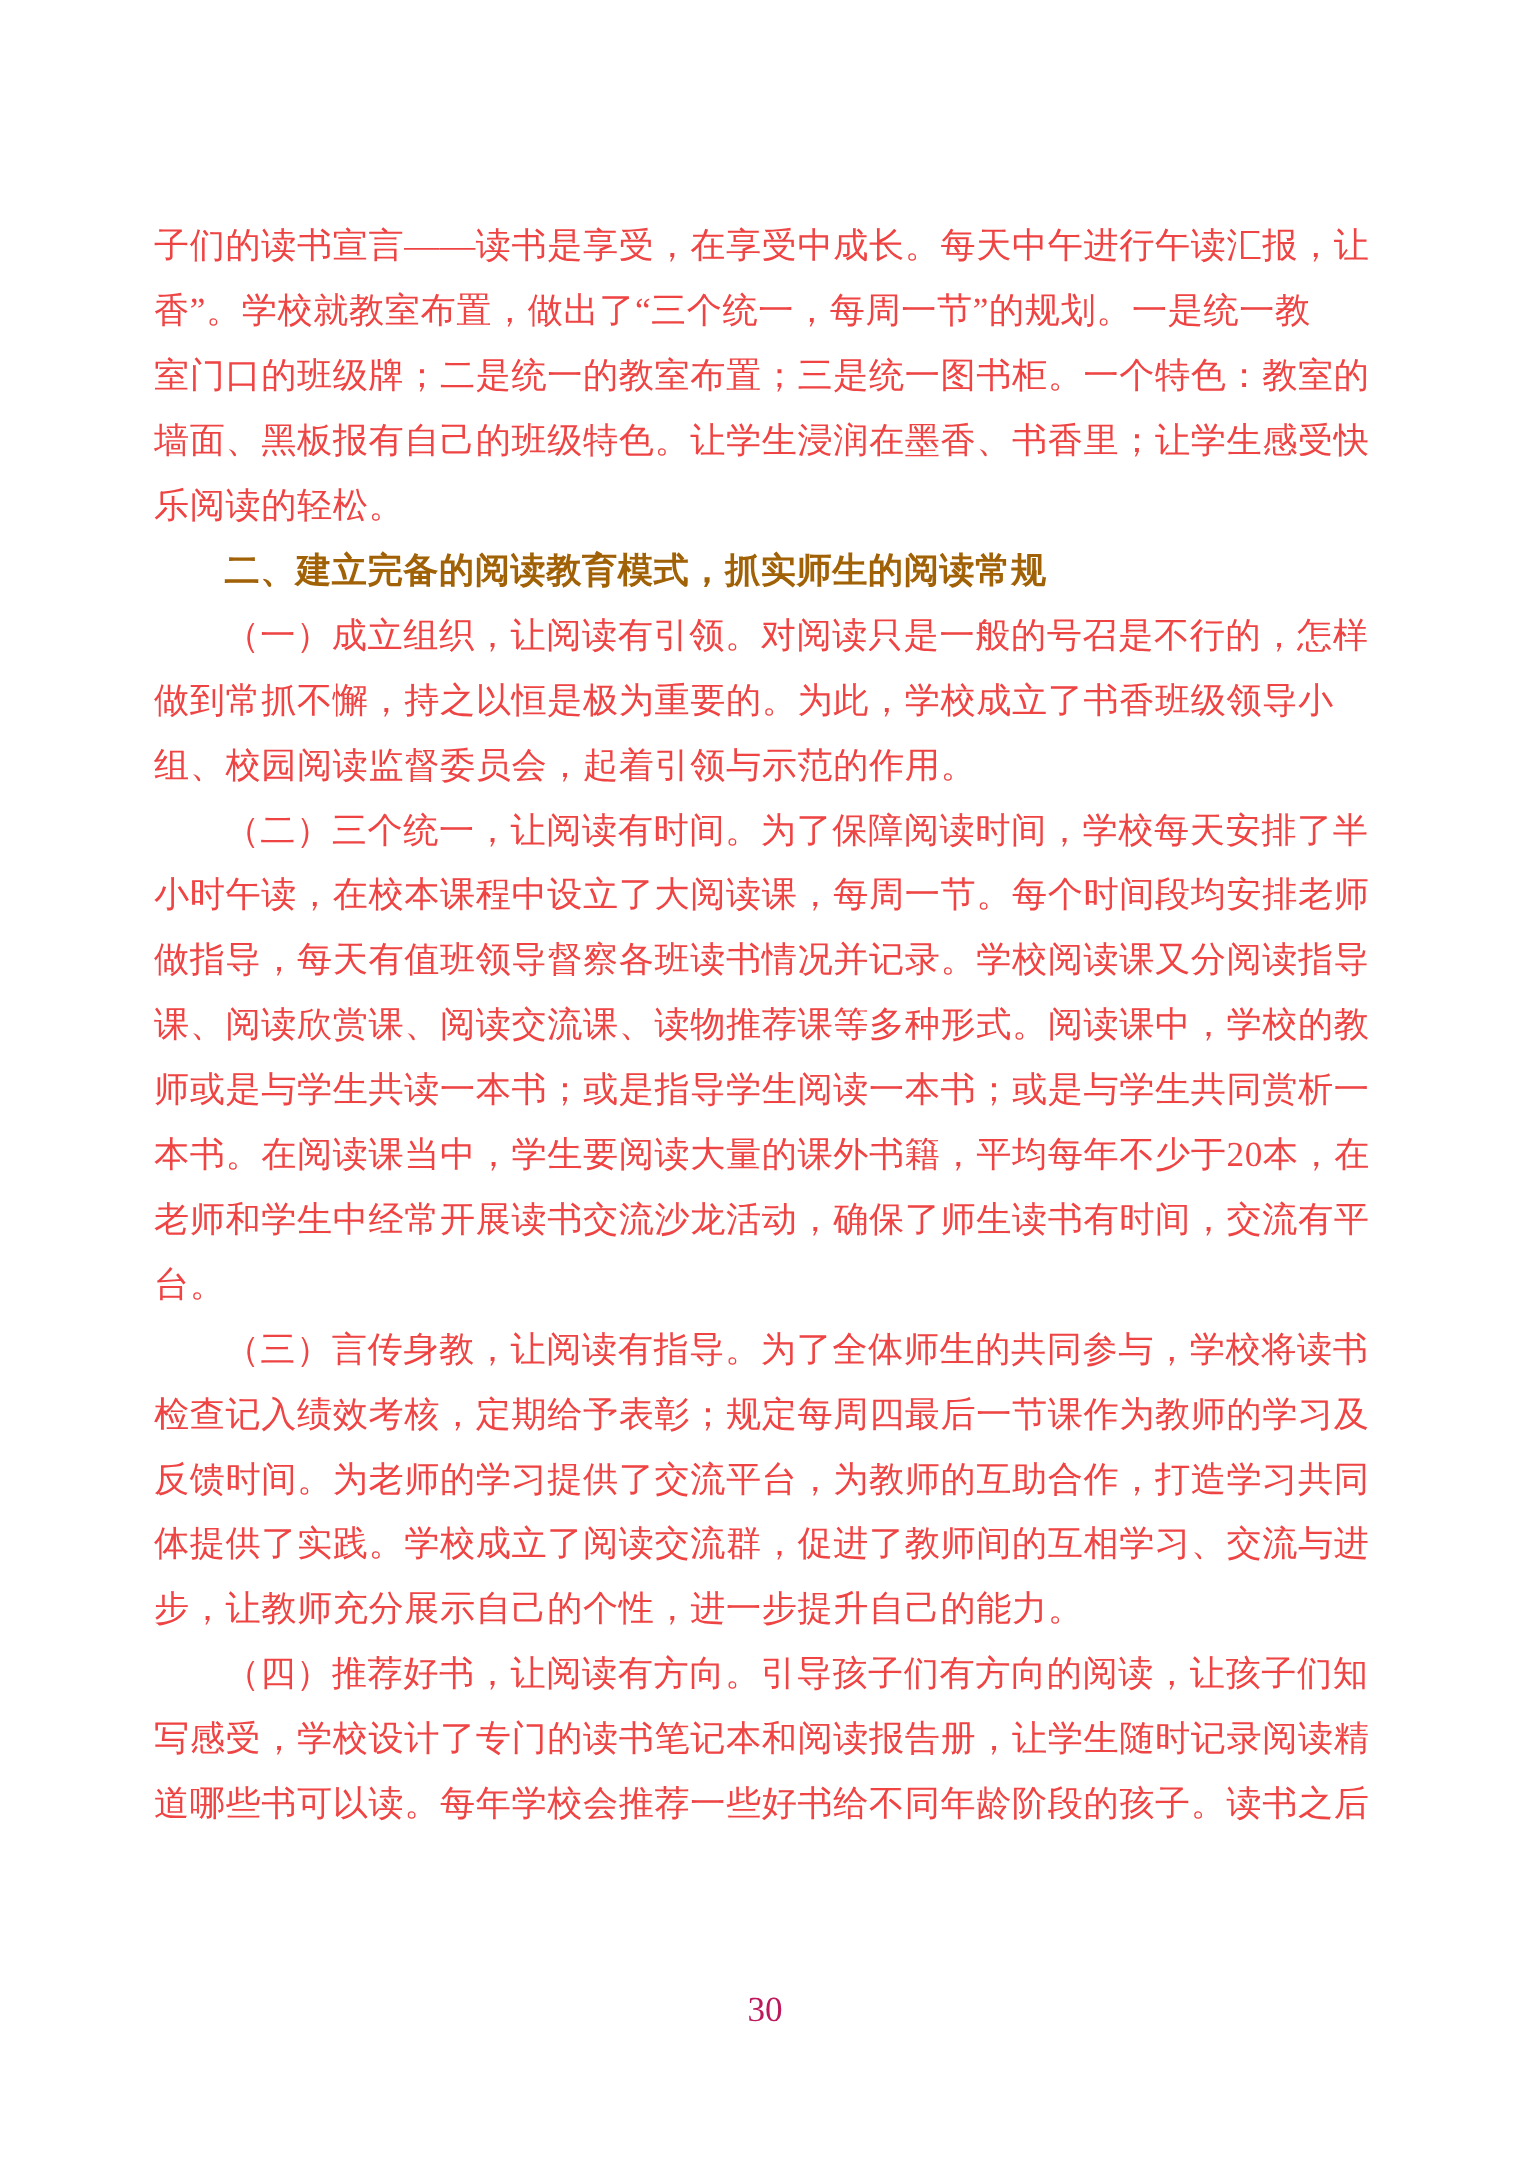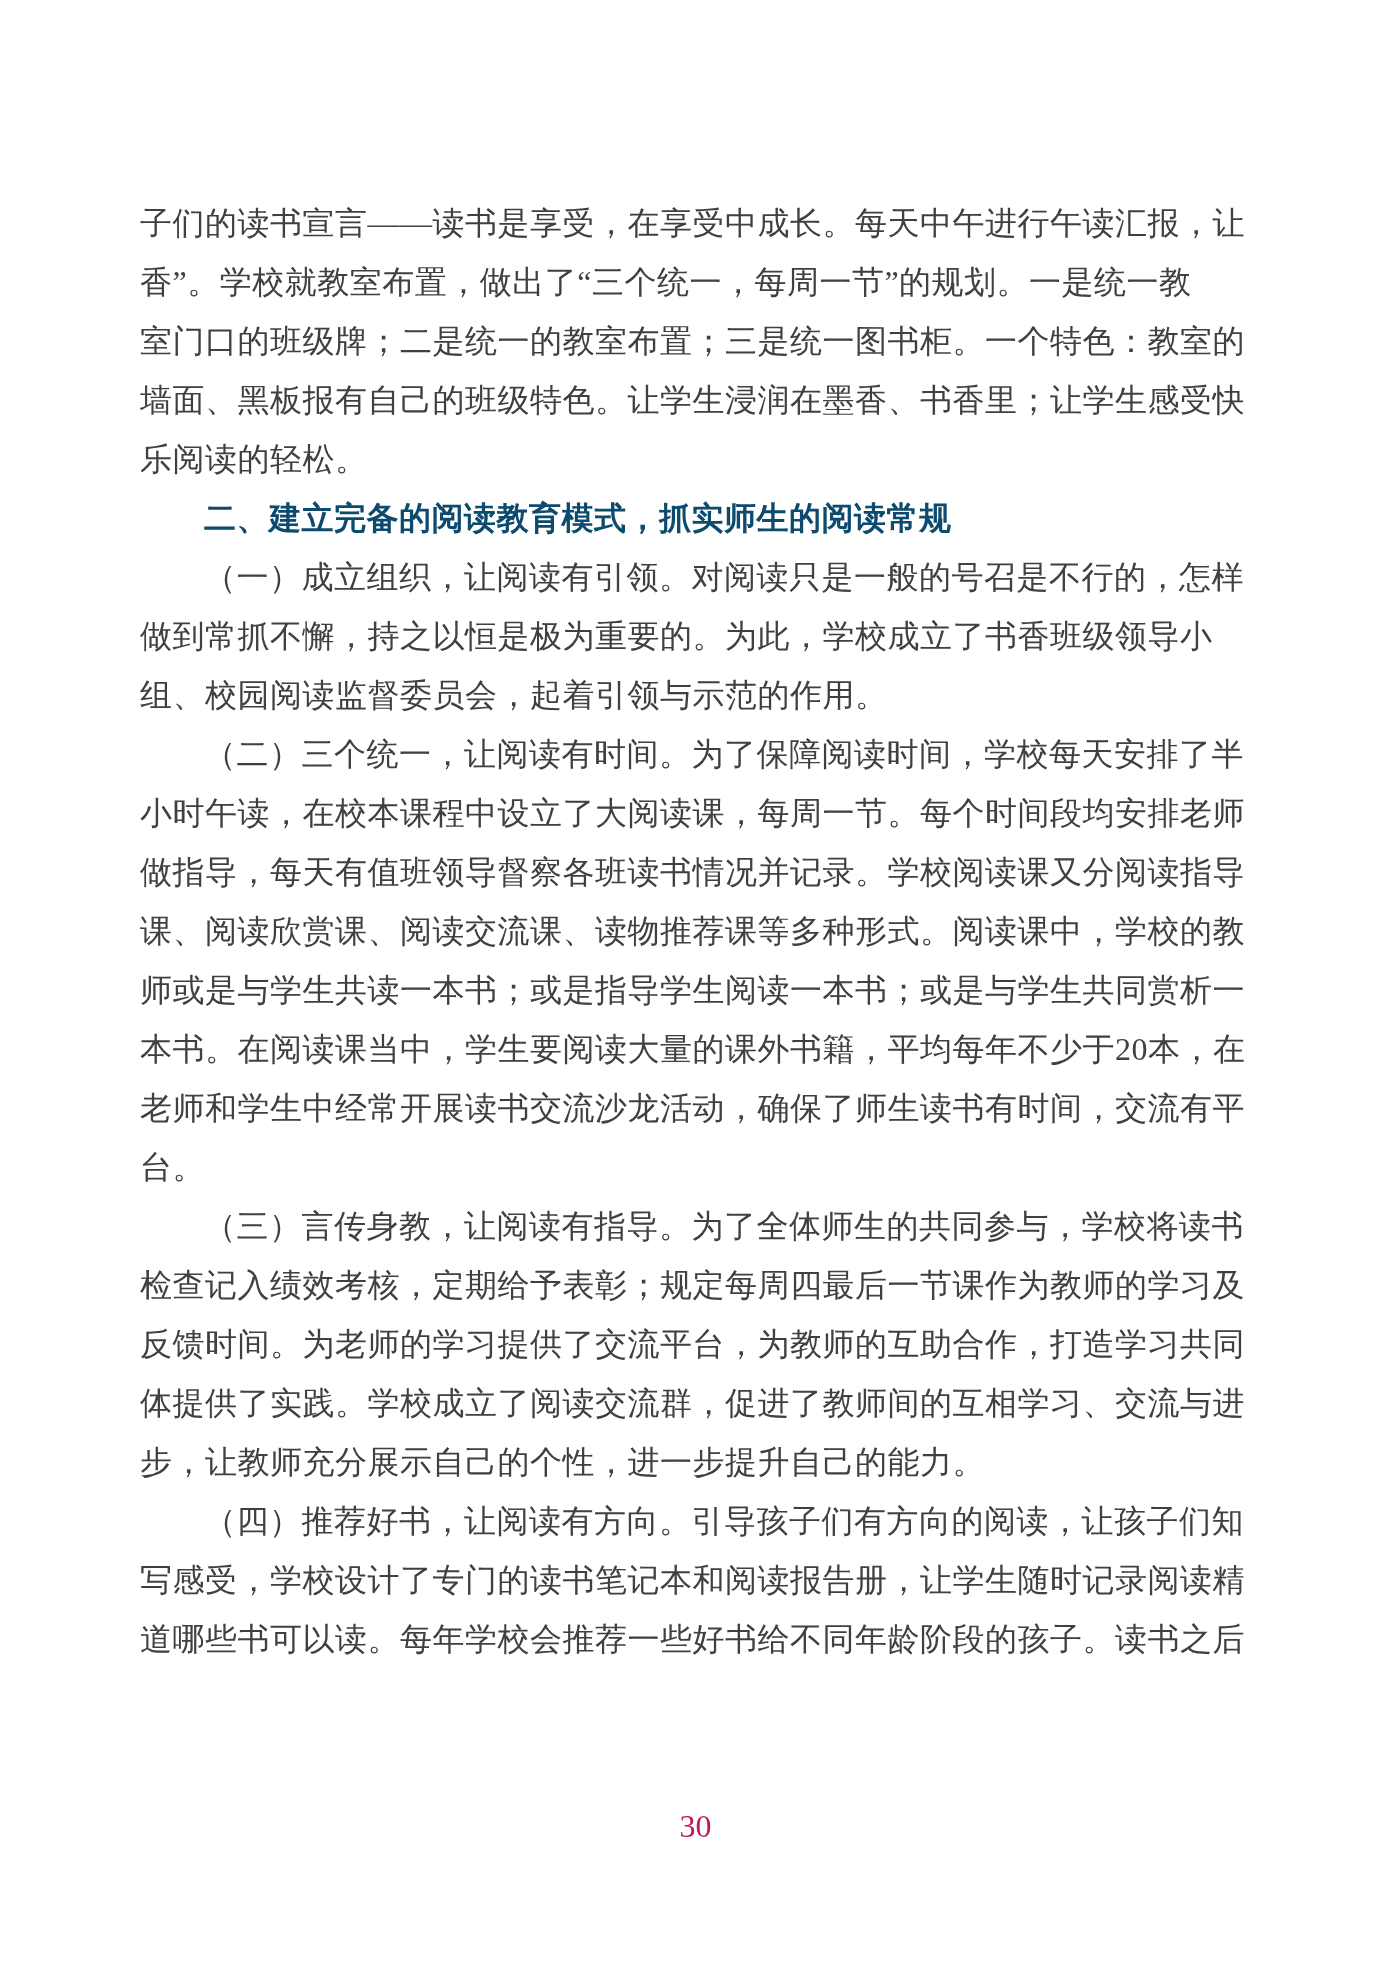--- a/index.html
+++ b/index.html
@@ -18,30 +18,30 @@
   .text-block {
     position: absolute;
     left: 140px;
     top: 194px;
     width: 1108px;
   }
   .line {
     height: 59px;
     line-height: 59px;
     font-size: 32px;
-    color: #404040;
+    color: #ef4444;
     white-space: nowrap;
     letter-spacing: 0.5px;
   }
   .indent {
     text-indent: 64px;
   }
   .heading {
     font-weight: bold;
-    color: #0c4a6e;
+    color: #a16207;
     font-family: Liberation Serif, serif;
   }
   .page-number {
     position: absolute;
     top: 1806px;
     left: 0;
     width: 100%;
     text-align: center;
     font-size: 32px;
     line-height: 40px;

